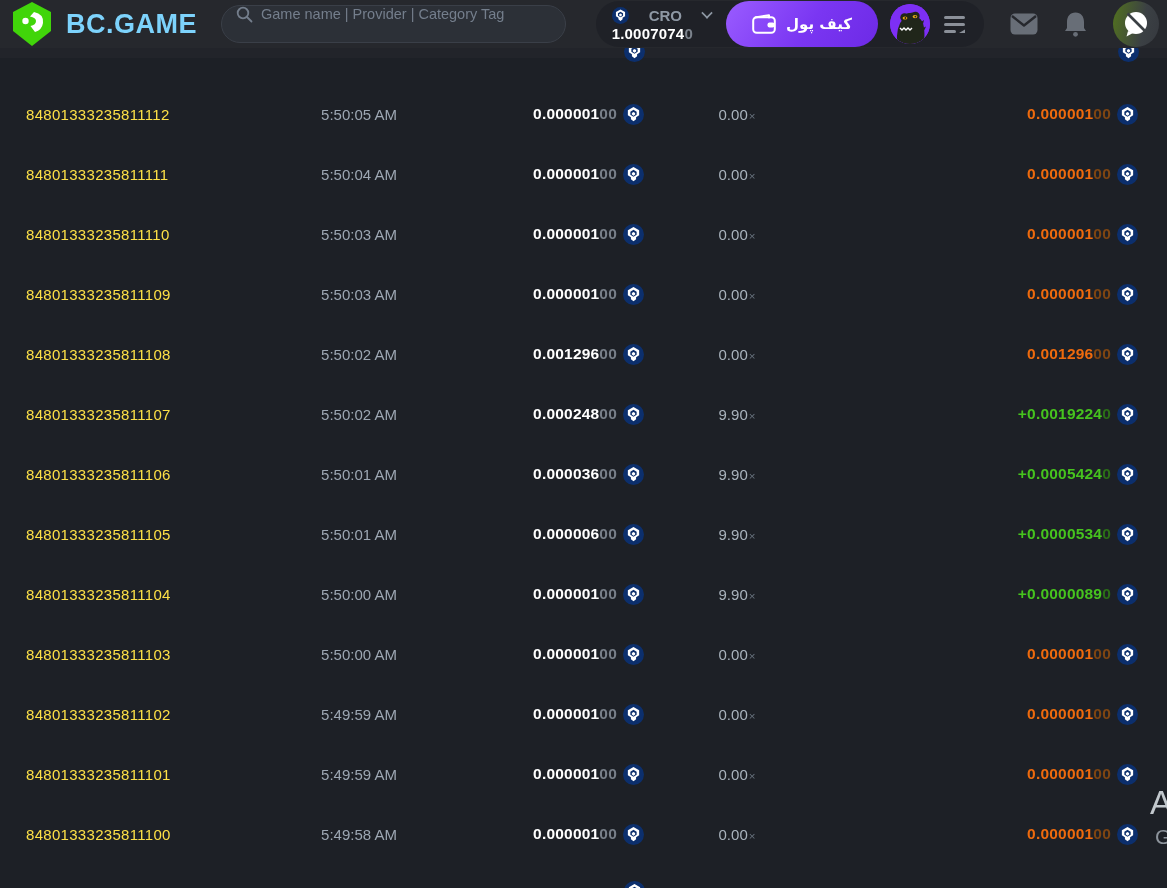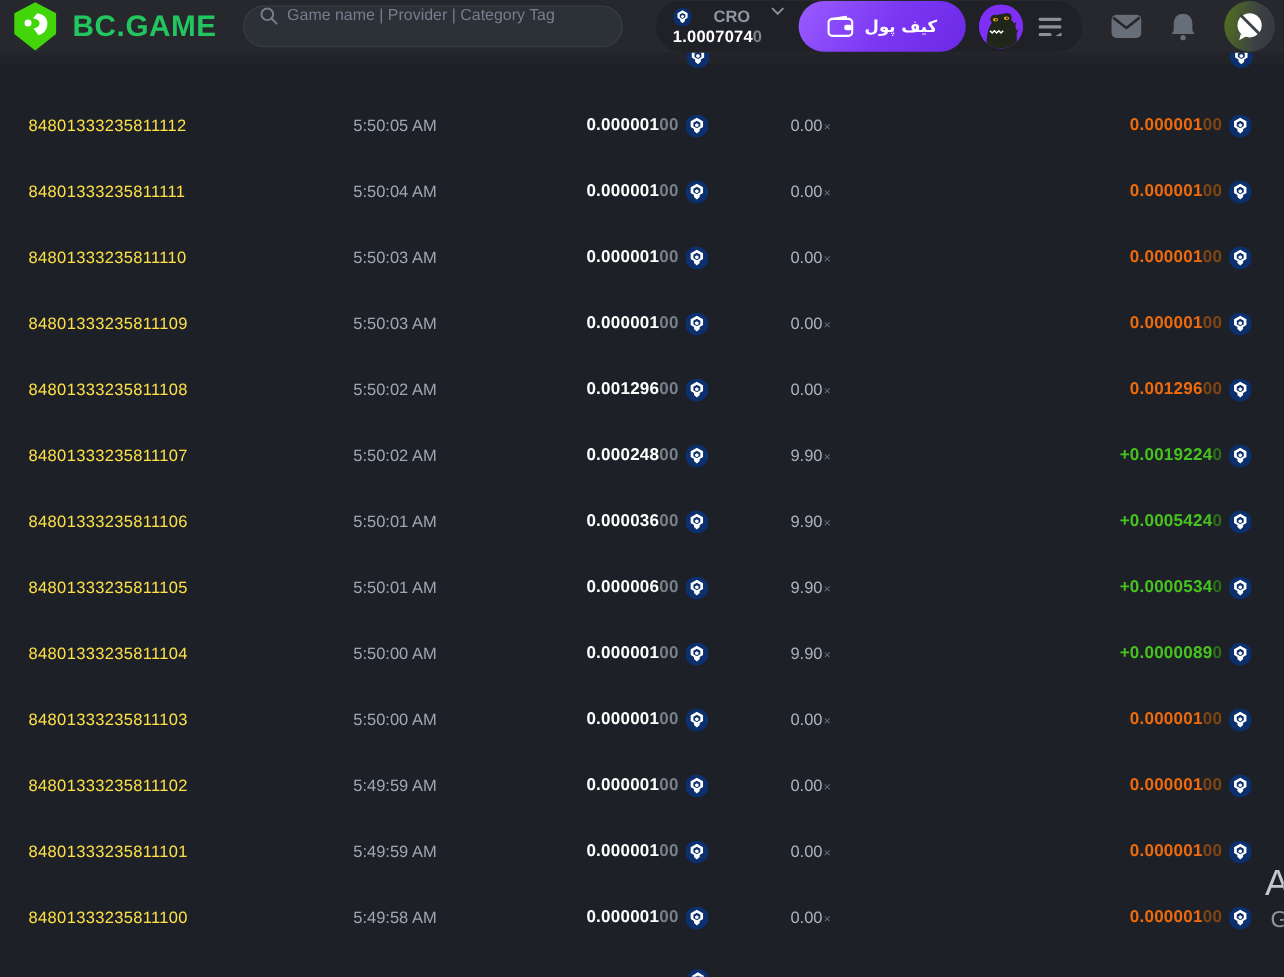--- a/index.html
+++ b/index.html
@@ -12,41 +12,41 @@
   .app { position:relative; width:1167px; height:888px; }
 
   
   header {
     position:relative; z-index:10;
     height:48px; background:#26282d;
     display:flex; align-items:center;
   }
   .logo-wrap { display:flex; align-items:center; gap:12px; margin-left:10px; cursor:pointer; }
   .logo-wrap svg { display:block; }
-  .brand { color:#22c55e; font-weight:700; font-size:27px; letter-spacing:0.5px; }
+  .brand { color:#7dd3fc; font-weight:700; font-size:27px; letter-spacing:0.5px; }
 
   .search {
     margin-left:24px; width:345px; height:38px;
     background:#2c3037; border:1px solid #3a3f48; border-radius:19px;
     display:flex; align-items:flex-start; padding:0 14px; gap:8px;
   }
   .search input {
     flex:1; background:transparent; border:none; outline:none;
     color:#cfd5dc; font-size:14.5px; font-family:"Liberation Sans",sans-serif;
   }
   .search input::placeholder { color:#747e8c; }
 
   .right-cluster { margin-left:auto; display:flex; align-items:center; margin-right:8px; }
 
   .wallet-pill {
     height:46px; background:#1f2127; border-radius:23px;
     display:flex; align-items:center; padding-left:16px;
   }
   .currency { display:flex; flex-direction:column; justify-content:center; cursor:pointer; margin-right:14px; }
-  .cur-top { display:flex; align-items:flex-start; gap:20px; }
+  .cur-top { display:flex; align-items:center; gap:20px; }
   .cur-code { color:#8e98a4; font-weight:700; font-size:15px; }
   .chev { width:10px; height:10px; border-right:2px solid #8e98a4; border-bottom:2px solid #8e98a4; transform:rotate(45deg) scale(.8); margin-top:-4px; }
   .cur-val { font-weight:700; font-size:15px; color:#fff; margin-top:1px; letter-spacing:0.2px; }
   .cur-val .dim { color:#7b828c; }
 
   .deposit {
     height:46px; padding:0 26px; border:none; border-radius:23px;
     background:linear-gradient(125deg,#9a5cff 0%,#7a36f2 55%,#6d2ae6 100%);
     display:flex; align-items:center; gap:10px; cursor:pointer;
   }

